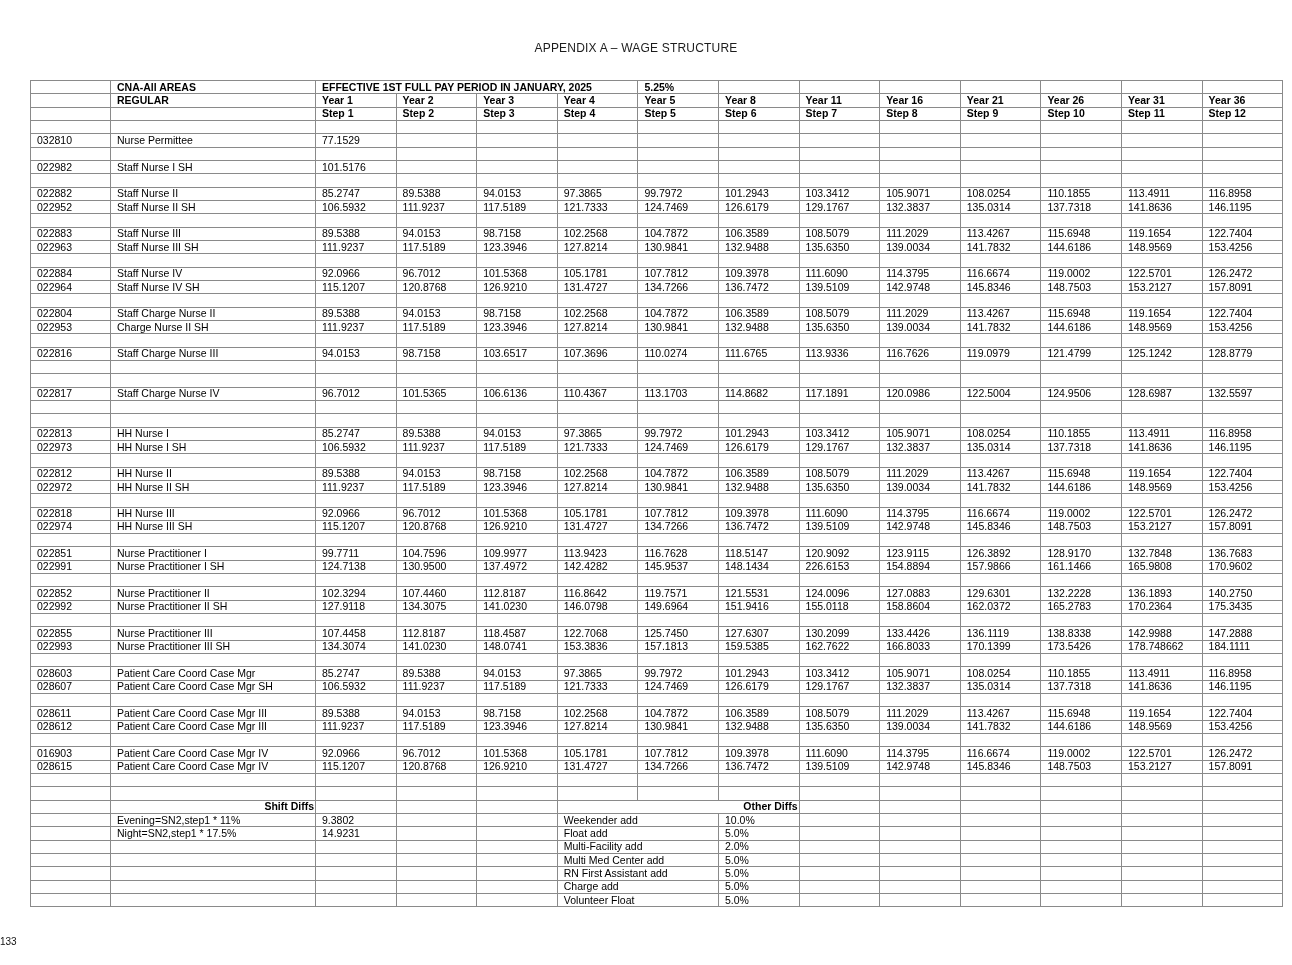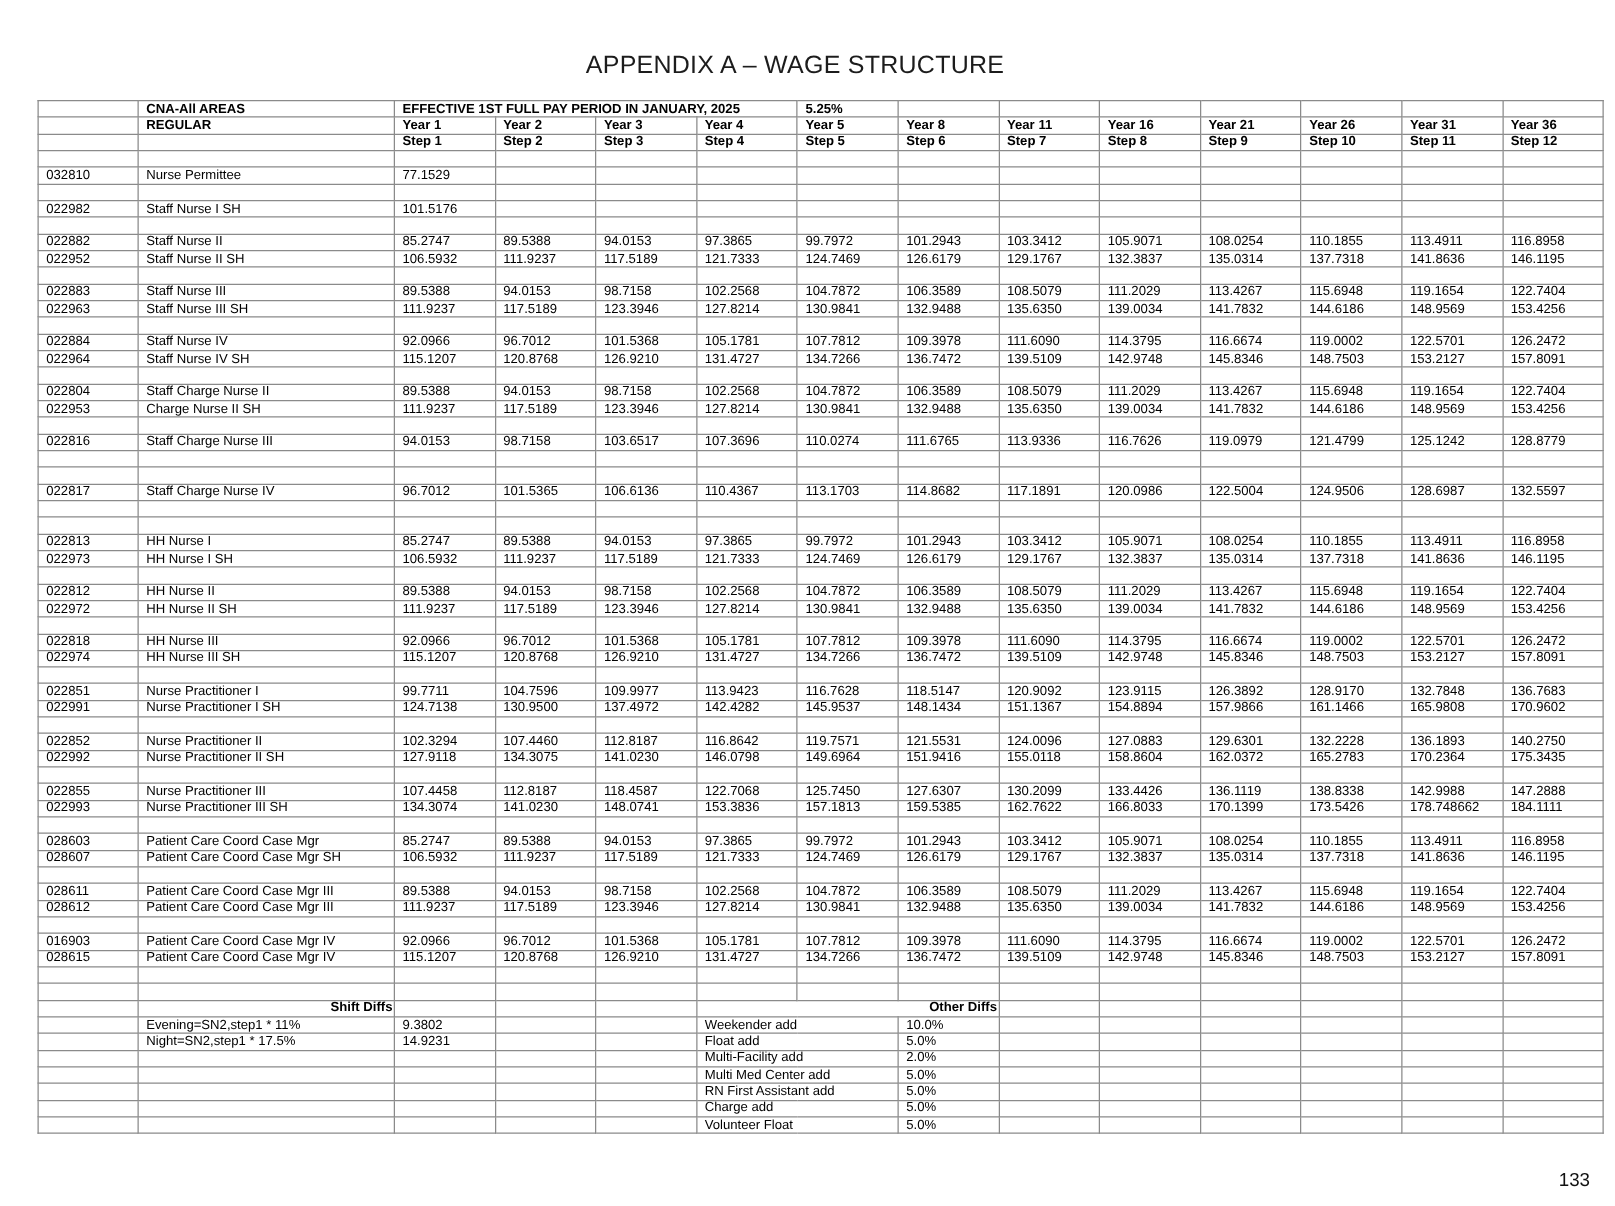--- a/index.html
+++ b/index.html
@@ -2,39 +2,39 @@
 <html><head>
 <meta charset="utf-8">
 <style>
   html, body { margin:0; padding:0; background:#ffffff; }
   body {
     width:1292px; height:965px; position:relative; overflow:hidden;
     font-family:"Liberation Sans", sans-serif; color:#000;
   }
   .doc-title {
     position:absolute; top:41px; left:0; width:1272px;
-    text-align:center; font-size:20px; color:#1c1c1c; letter-spacing:.2px;
+    text-align:center; font-size:12px; color:#1c1c1c; letter-spacing:.2px;
   }
   table.wage {
     position:absolute; left:30px; top:80px; width:1252px;
     border-collapse:collapse; table-layout:fixed;
   }
   table.wage td {
     border:1px solid #8a8a8a;
     font-size:10.5px; line-height:11px; height:12.3px;
     padding:0 1px 0 6px; white-space:nowrap; overflow:hidden;
     color:#000; vertical-align:middle;
   }
   table.wage tr { height:13.33px; }
   td.b { font-weight:bold; }
   td.c { text-align:right; padding:0 1px; }
   td.t { padding-left:8px;margin-top:39px; }
   .page-number {
     position:absolute; top:936px; left:0; width:1272px;
-    text-align:right; font-size:15px; color:#111;
+    text-align:left; font-size:10px; color:#111;
   }
 </style>
 </head>
 <body>
 
 <div class="doc-title">APPENDIX A – WAGE STRUCTURE</div>
 
 <table class="wage">
   <colgroup>
     <col style="width:80px">
@@ -617,21 +617,21 @@
       </tr>
       <tr>
         <td>022991</td>
         <td class="t">Nurse Practitioner I SH</td>
         <td>124.7138</td>
         <td>130.9500</td>
         <td>137.4972</td>
         <td>142.4282</td>
         <td>145.9537</td>
         <td>148.1434</td>
-        <td>151.1367</td>
+        <td>226.6153</td>
         <td>154.8894</td>
         <td>157.9866</td>
         <td>161.1466</td>
         <td>165.9808</td>
         <td>170.9602</td>
       </tr>
       <tr>
         <td></td>
         <td></td>
         <td></td>

